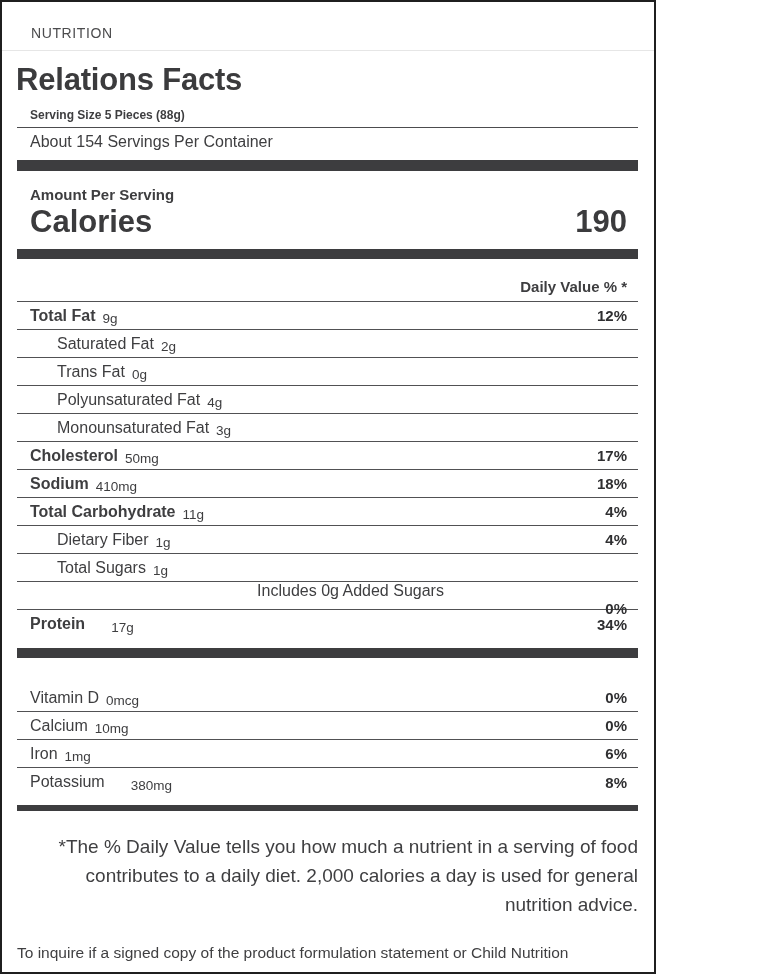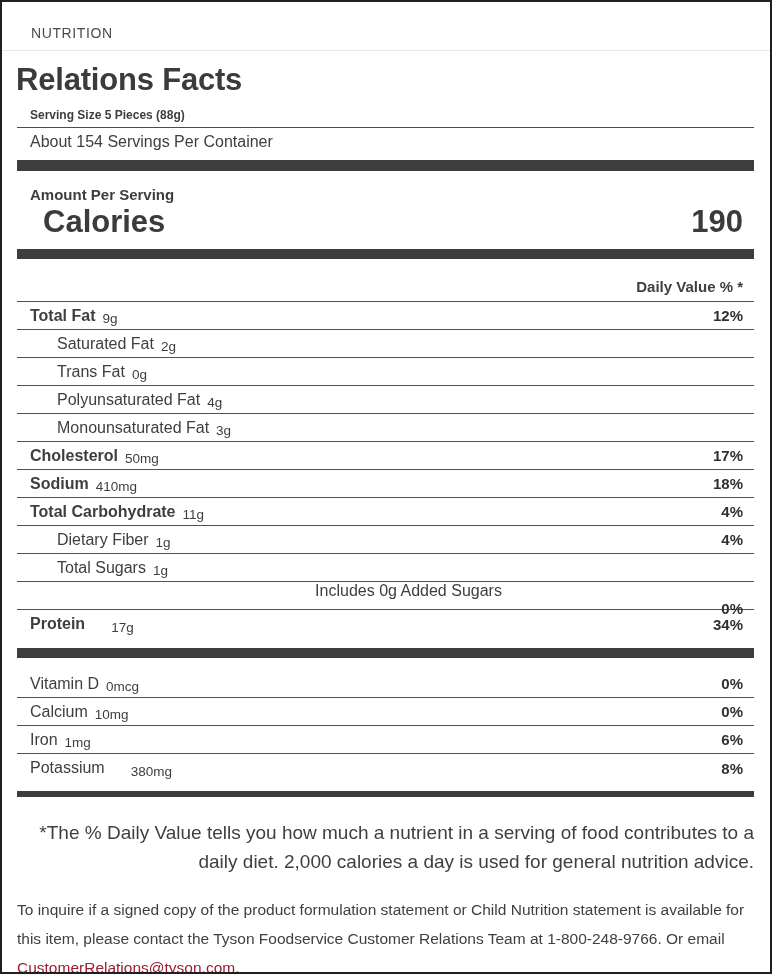--- a/index.html
+++ b/index.html
@@ -1,20 +1,20 @@
 <!DOCTYPE html>
 <html><head>
 <meta charset="utf-8">
 <style>
   * { margin:0; padding:0; box-sizing:border-box; }
   html,body { background:#fff; }
   body { font-family:"Liberation Sans","DejaVu Sans",sans-serif; color:#3e3e40; }
 
   .label-wrap{
-    width:772px; height:974px;
+    width:656px; height:974px;
     border:2px solid #1f1f1f;
     background:#fff;
     overflow:hidden;
     position:relative;
   }
 
   
   .section-label{
     padding:23px 0 9px 29px;
     font-size:14px;
@@ -53,21 +53,21 @@
 
   .amount-per-serving{
     margin:15px 0 0 28px;
     font-size:15px;
     font-weight:700;
   }
 
   .calories-row{
     display:flex;
     align-items:center;
-    margin:1px 27px 9px 41px;
+    margin:1px 27px 9px 28px;
   }
   .calories-label{ font-size:31px; font-weight:700; color:#3b3b3d; }
   .calories-value{ margin-left:auto; font-size:31px; font-weight:700; color:#3b3b3d; }
 
   .dv-header{
     margin-top:19px;
     padding:0 11px 6px 0;
     text-align:right;
     font-size:15px;
     font-weight:700;
@@ -96,21 +96,21 @@
     margin-left:7px;
   }
   .n-dv{
     margin-left:auto;
     font-size:15px;
     font-weight:700;
     color:#2f2f31;
   }
 
   .gap-before-bar3{ height:10px; }
-  .vitamins-box{ margin-top:12px; }
+  .vitamins-box{ margin-top:26px; }
   .gap-before-bar4{ height:9px; }
 
   .footnote{
     margin:21px 16px 0 15px;
     font-size:19px;
     line-height:29px;
     color:#3f3f41;
     text-align:right;
   }
   .inquiry{

